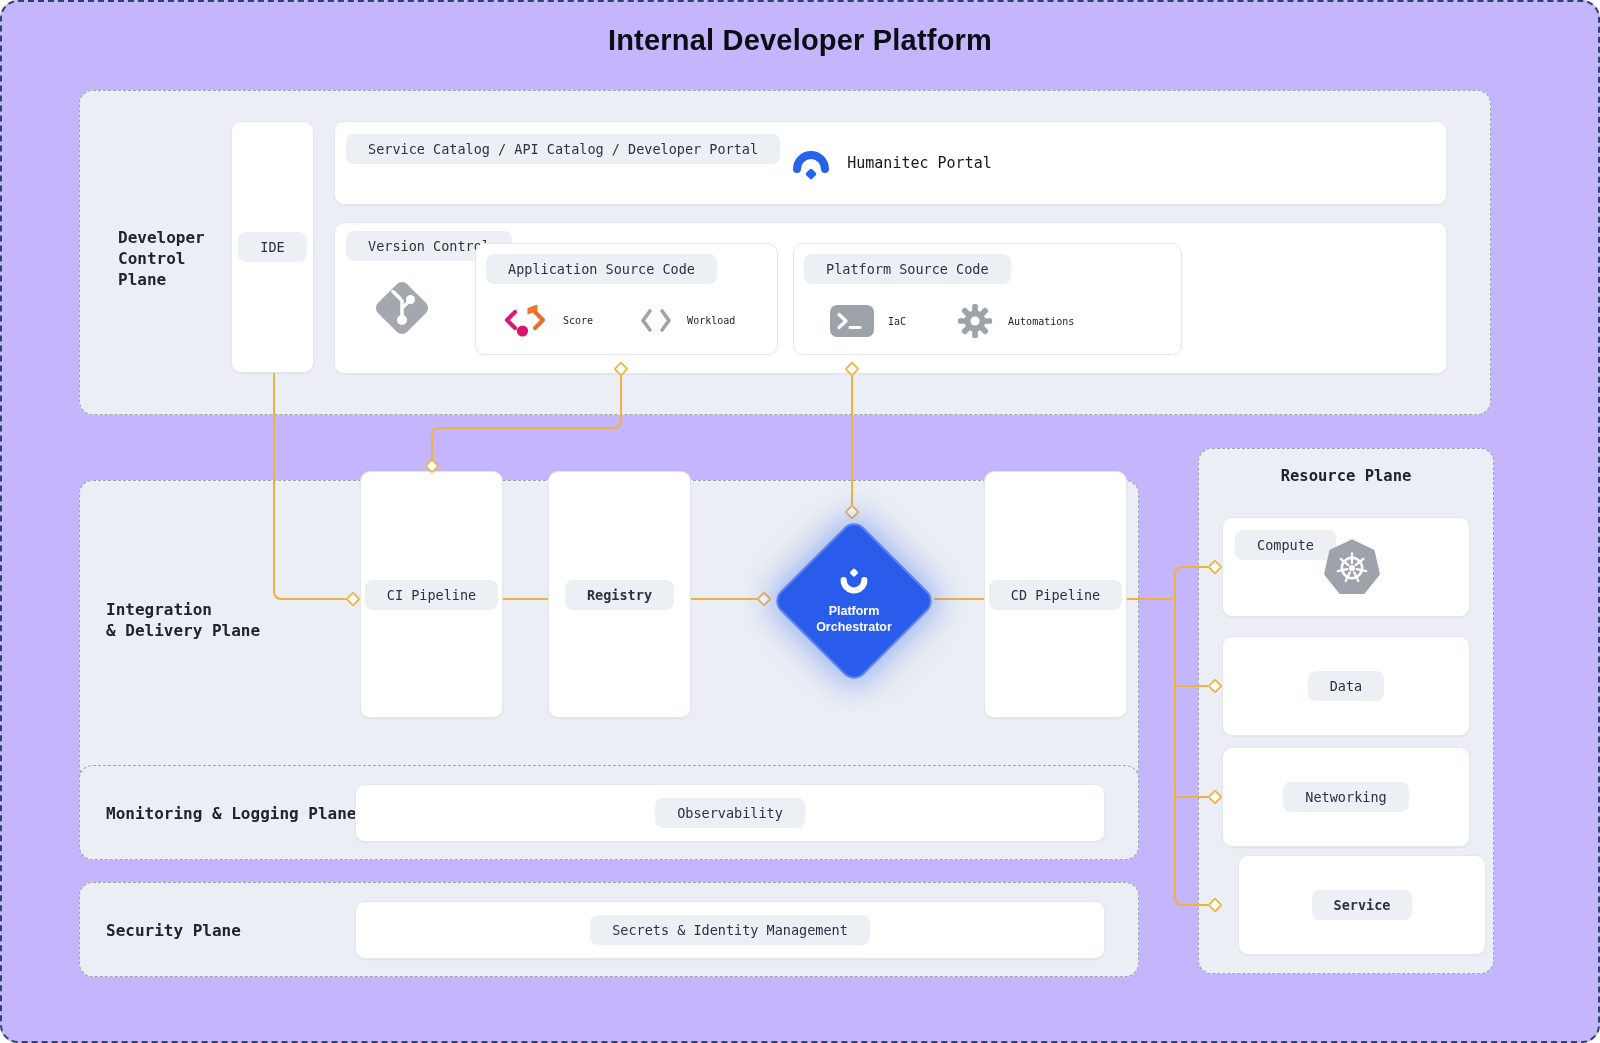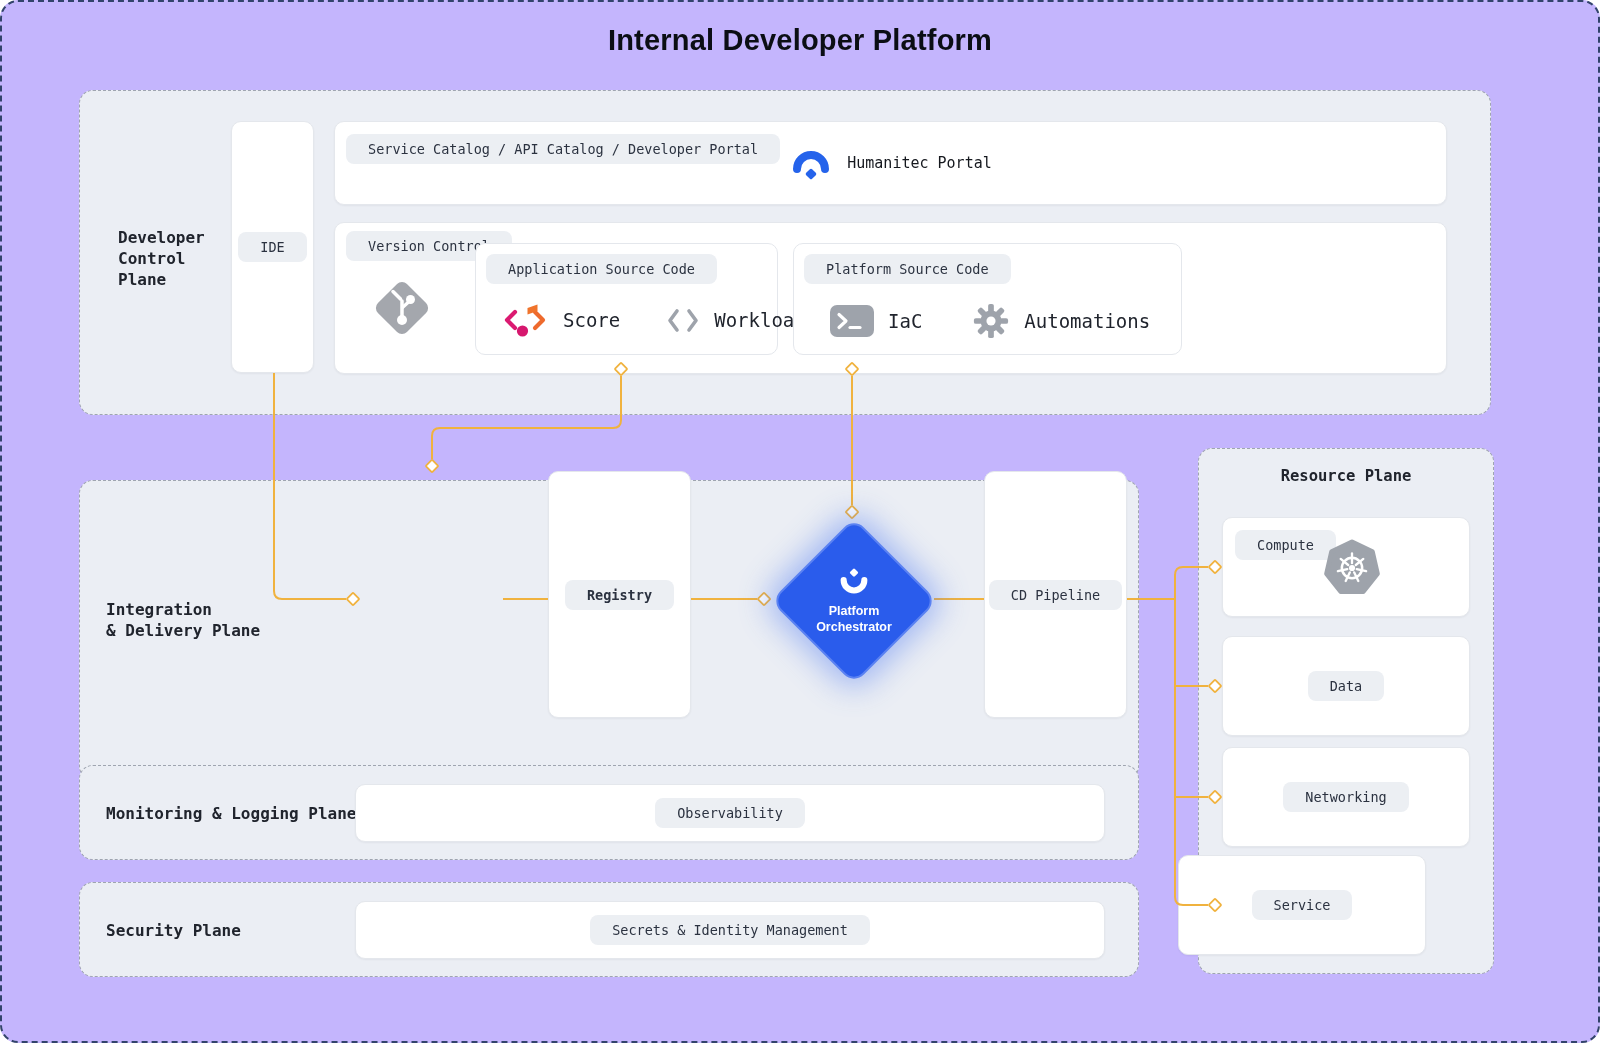--- a/index.html
+++ b/index.html
@@ -33,21 +33,21 @@
     display:inline-block;background:#eceff3;color:#2b3240;border-radius:8px;
     padding:7px 22px;font-size:13.5px;white-space:nowrap;
   }
   .badge-abs{position:absolute;}
   .center-badge{position:absolute;inset:0;display:flex;align-items:center;justify-content:center;}
   .portal-brand{
     position:absolute;inset:0;display:flex;align-items:center;justify-content:center;gap:14px;
     font-size:15px;color:#15181e;
   }
   .vc-row{display:flex;align-items:center;gap:14px;}
-  .item-label{font-size:19px;color:#20242d;white-space:nowrap;}
+  .item-label{font-size:10px;color:#20242d;white-space:nowrap;}
   .rp-title{
     position:absolute;top:18px;left:0;width:100%;text-align:center;
     font-size:15.5px;font-weight:700;color:#20242d;
   }
   .connectors{position:absolute;left:0;top:0;z-index:5;pointer-events:none;}
   .orchestrator{
     position:absolute;left:793px;top:540px;width:114px;height:114px;z-index:6;
     background:#2a5cec;border:2px solid #5b82f2;border-radius:14px;
     transform:rotate(45deg);
     box-shadow:0 0 30px 8px rgba(73,118,241,.45);
@@ -162,20 +162,25 @@
     </div>
   </div>
 
   <div class="plane" style="left:77px;top:438px;width:1060px;height:300px;margin-top:40px;">
     <div class="plane-label" style="left:26px;top:118px;width:200px;">
       <div>Integration</div>
       <div>&amp; Delivery Plane</div>
     </div>
   </div>
 
+  <div class="box" style="left:358px;top:469px;width:143px;height:247px;">
+    <div class="center-badge">
+      <span class="badge">CI Pipeline</span>
+    </div>
+  </div>
 
   <div class="box" style="left:546px;top:469px;width:143px;height:247px;font-weight:bold;">
     <div class="center-badge">
       <span class="badge">Registry</span>
     </div>
   </div>
 
   <div class="box" style="left:982px;top:469px;width:143px;height:247px;">
     <div class="center-badge">
       <span class="badge">CD Pipeline</span>
@@ -222,21 +227,21 @@
       <span class="badge">Data</span>
     </div>
   </div>
 
   <div class="box" style="left:1220px;top:745px;width:248px;height:100px;">
     <div class="center-badge">
       <span class="badge">Networking</span>
     </div>
   </div>
 
-  <div class="box" style="left:1176px;top:853px;width:248px;height:100px;">
+  <div class="box" style="left:1236px;top:853px;width:248px;height:100px;font-weight:bold;">
     <div class="center-badge">
       <span class="badge">Service</span>
     </div>
   </div>
 
   <div class="plane" style="left:77px;top:763px;width:1060px;height:95px;">
     <div class="plane-label" style="left:26px;top:37px;white-space:nowrap;">Monitoring &amp; Logging Plane</div>
     <div class="box" style="left:275px;top:18px;width:750px;height:58px;">
       <div class="center-badge">
         <span class="badge">Observability</span>

